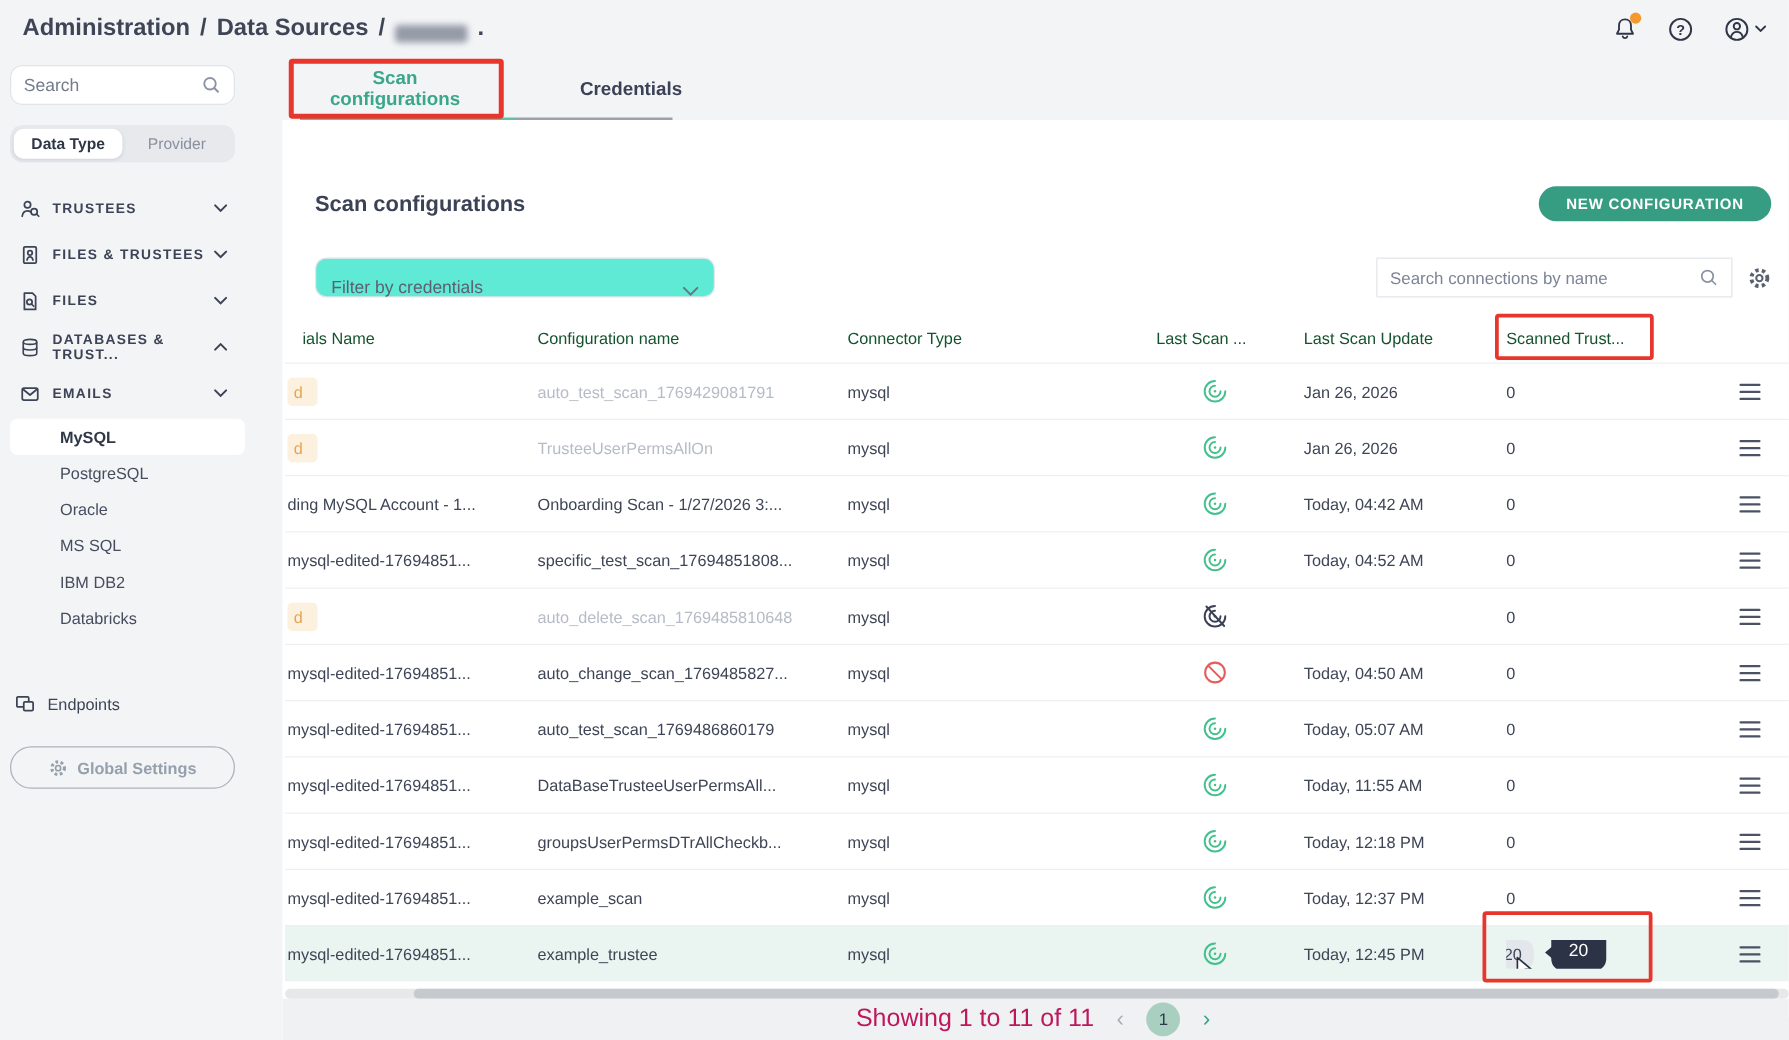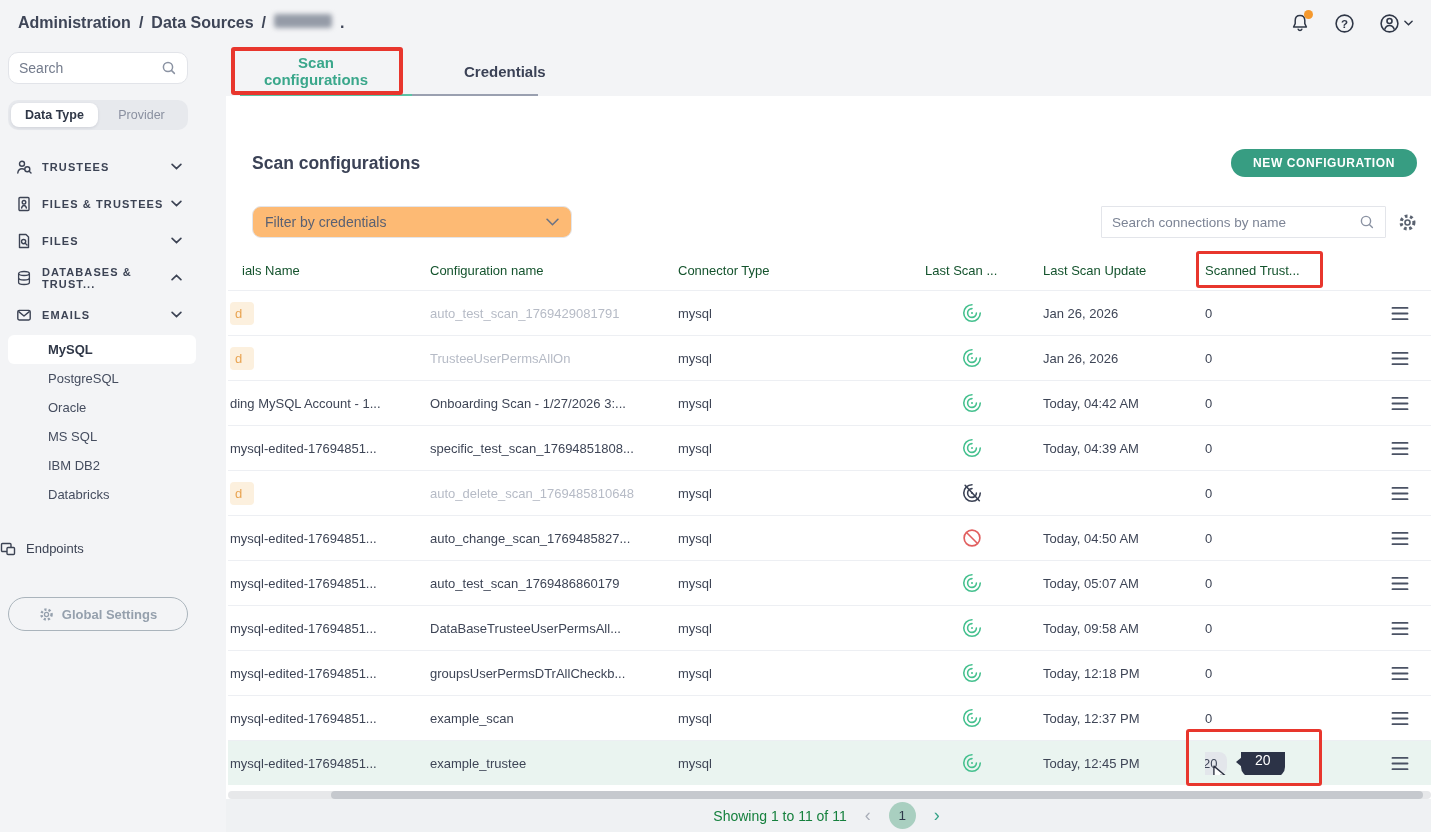--- a/index.html
+++ b/index.html
@@ -6,21 +6,21 @@
   html,body { width:1431px; height:832px; }
   body {
     font-family:"Liberation Sans", sans-serif;
     background:#f3f4f6; color:#3d4457; position:relative; overflow:hidden;
   }
   svg { display:block; }
 
   
   .topbar { position:absolute; top:0; left:0; width:100%; height:46px;
     display:flex; align-items:center; padding:0 18px; }
-  .breadcrumb { font-size:16px; font-weight:700; color:#3e4557; display:flex; align-items:flex-start; gap:8px; }
+  .breadcrumb { font-size:19px; font-weight:700; color:#3e4557; display:flex; align-items:flex-end; gap:8px; }
   .crumb-sep { color:#3e4557; }
   .redacted { display:inline-block; width:58px; height:14px; background:#959ba7; border-radius:3px; filter:blur(2.5px); }
   .topbar-actions { margin-left:auto; display:flex; align-items:center; gap:24px; }
   .icon-btn { position:relative; cursor:pointer; color:#2f3747; display:flex; align-items:center; }
   .bell-dot { position:absolute; top:-3px; right:-3px; width:9px; height:9px; border-radius:50%; background:#f5992e; }
   .caret { margin-left:4px; }
 
   
   .sidebar { position:absolute; top:46px; left:0; width:196px; bottom:0; }
   .search-box { margin:6px 8px 0 8px; height:32px; background:#fff; border:1px solid #e2e4e9;
@@ -32,21 +32,21 @@
   .toggle-opt { flex:1; display:flex; align-items:center; justify-content:center; font-size:12.5px;
     color:#8a90a0; border-radius:8px; cursor:pointer; }
   .toggle-opt.active { background:#fff; color:#2f3747; font-weight:700; box-shadow:0 1px 3px rgba(40,50,70,.12); }
   .nav { margin-top:18px; }
   .nav-item { height:37px; display:flex; align-items:center; padding:0 14px 0 16px; cursor:pointer; color:#3c4354; }
   .nav-item .nav-label { font-size:11px; font-weight:700; letter-spacing:1.1px; margin-left:10px; text-transform:uppercase; }
   .nav-item .chev { margin-left:auto; }
   .db-list { margin-top:2px; }
   .db-item { height:29px; display:flex; align-items:center; padding-left:48px; font-size:13px; color:#454d5f; cursor:pointer; }
   .db-item.selected { background:#fff; font-weight:700; color:#2f3747; margin-left:8px; padding-left:40px; border-radius:6px; }
-  .endpoints { margin-top:32px; display:flex; align-items:flex-start; gap:10px; padding-left:0;
+  .endpoints { margin-top:32px; display:flex; align-items:flex-end; gap:10px; padding-left:12px;
     font-size:13px; color:#3c4354; height:30px; cursor:pointer; }
   .settings-btn { margin:26px 8px 0 8px; height:34px; border:1.5px solid #aab4bc; border-radius:17px;
     background:transparent; display:flex; align-items:center; justify-content:center; gap:8px;
     color:#95a0ad; font-size:13px; font-weight:700; cursor:pointer; width:180px;
     font-family:"Liberation Sans", sans-serif; }
 
   
   .content { position:absolute; top:46px; left:226px; right:0; bottom:0; }
   .tabs { position:relative; height:50px; display:flex; align-items:center; padding-left:26px; }
   .tab { font-size:15px; font-weight:700; cursor:pointer; }
@@ -57,22 +57,22 @@
 
   .panel { position:absolute; top:50px; left:0; right:0; bottom:0; background:#fff; }
   .panel-head { position:absolute; top:52px; left:26px; right:14px; height:30px;
     display:flex; align-items:center; justify-content:space-between; }
   .panel-title { font-size:17.5px; font-weight:700; color:#3b4256; }
   .new-config-btn { background:#379d82; color:#fff; border:none; border-radius:14px; height:28px;
     padding:0 22px; font-size:12px; font-weight:700; letter-spacing:.6px; cursor:pointer;
     font-family:"Liberation Sans", sans-serif; }
 
   .filter-row { position:absolute; top:110px; left:26px; right:14px; height:32px; display:flex; align-items:center; }
-  .filter-select { width:320px; height:32px; background:#fdba74; border:1px solid #e3e5ea; border-radius:9px;
-    display:flex; align-items:center; padding:0 12px; font-size:14px; color:#5a6173; cursor:pointer; }
+  .filter-select { width:320px; height:32px; background:#5eead4; border:1px solid #e3e5ea; border-radius:9px;
+    display:flex; align-items:flex-end; padding:0 12px; font-size:14px; color:#5a6173; cursor:pointer; }
   .filter-select .chev { margin-left:auto; }
   .conn-search { margin-left:auto; width:285px; height:32px; background:#fff; border:1px solid #e3e5ea;
     border-radius:1px; display:flex; align-items:center; padding:0 10px; }
   .conn-search input { border:none; outline:none; flex:1; font-size:13.5px; color:#3d4457;
     font-family:"Liberation Sans", sans-serif; background:transparent; min-width:0; }
   .conn-search input::placeholder { color:#7c8495; }
   .gear-wrap { margin-left:12px; cursor:pointer; color:#5a6270; }
 
   
   .table { position:absolute; top:154px; left:2px; right:0; }
@@ -96,21 +96,21 @@
   .tooltip { position:absolute; left:48px; top:-9px; background:#2c3347; color:#fff; font-size:14px;
     padding:9px 14px; border-radius:10px; z-index:2; }
   .tooltip:before { content:""; position:absolute; left:-5px; top:14px; border-top:5px solid transparent;
     border-bottom:5px solid transparent; border-right:6px solid #2c3347; }
 
   
   .hscroll { position:absolute; top:695px; left:2px; right:0; height:8px; background:#e7e8ea; border-radius:4px; }
   .hscroll .thumb { position:absolute; left:103px; right:8px; top:0; height:8px; background:#c6c9ce; border-radius:4px; cursor:pointer; }
   .pagebar { position:absolute; top:703px; left:0; right:0; bottom:0; background:#eff1f3;
     display:flex; align-items:center; justify-content:center; gap:14px; }
-  .page-summary { font-size:14px; color:#15803d; }
+  .page-summary { font-size:20px; color:#be185d; }
   .page-prev { color:#a9aeb8; font-size:18px; cursor:pointer; padding:0 4px; }
   .page-next { color:#35a287; font-size:18px; cursor:pointer; padding:0 4px; }
   .page-num { width:27px; height:27px; border-radius:50%; background:#a9cfc0; color:#2e3a4a;
     display:flex; align-items:center; justify-content:center; font-size:13.5px; cursor:pointer; }
 
   
   .annotation { position:absolute; border:4px solid #e8362d; border-radius:3px; z-index:40; pointer-events:none; }
   .anno-tab { left:231px; top:47px; width:172px; height:48px; }
   .anno-col { left:1196px; top:251px; width:127px; height:37px; border-width:3px; }
   .anno-badge { left:1186px; top:729px; width:136px; height:57px; border-width:3px; }
@@ -373,21 +373,21 @@
           </div>
           <div class="trow">
             <div class="cell cred">mysql-edited-17694851...</div>
             <div class="cell">specific_test_scan_17694851808...</div>
             <div class="cell">mysql</div>
             <div class="cell status"><span><svg width="22" height="22" viewBox="0 0 24 24" fill="none" stroke="#44c08e" stroke-width="1.7" stroke-linecap="round">
    <path d="M21 12a9 9 0 1 1-9-9"></path>
                   <path d="M12 7.2a4.8 4.8 0 1 0 4.8 4.8"></path>
    <circle cx="12" cy="12" r="1.1" fill="#44c08e" stroke="none"></circle>
    </svg></span></div>
-            <div class="cell">Today, 04:39 AM</div>
+            <div class="cell">Today, 04:52 AM</div>
             <div class="cell">0</div>
             <div class="cell menu"><span><svg width="20" height="15" viewBox="0 0 20 16" stroke="#4a5264" stroke-width="2" stroke-linecap="round">
                   <path d="M2 2h16M2 8h16M2 14h16"></path>
                 </svg></span></div>
           </div>
           <div class="trow">
             <div class="cell cred"><span class="badge">d</span></div>
             <div class="cell muted">auto_delete_scan_1769485810648</div>
             <div class="cell">mysql</div>
             <div class="cell status"><span><svg width="22" height="22" viewBox="0 0 24 24" fill="none" stroke="#3a4154" stroke-width="1.7" stroke-linecap="round">
@@ -433,21 +433,21 @@
           </div>
           <div class="trow">
             <div class="cell cred">mysql-edited-17694851...</div>
             <div class="cell">DataBaseTrusteeUserPermsAll...</div>
             <div class="cell">mysql</div>
             <div class="cell status"><span><svg width="22" height="22" viewBox="0 0 24 24" fill="none" stroke="#44c08e" stroke-width="1.7" stroke-linecap="round">
    <path d="M21 12a9 9 0 1 1-9-9"></path>
                   <path d="M12 7.2a4.8 4.8 0 1 0 4.8 4.8"></path>
    <circle cx="12" cy="12" r="1.1" fill="#44c08e" stroke="none"></circle>
    </svg></span></div>
-            <div class="cell">Today, 09:58 AM</div>
+            <div class="cell">Today, 11:55 AM</div>
             <div class="cell">0</div>
             <div class="cell menu"><span><svg width="20" height="15" viewBox="0 0 20 16" stroke="#4a5264" stroke-width="2" stroke-linecap="round">
                   <path d="M2 2h16M2 8h16M2 14h16"></path>
                 </svg></span></div>
           </div>
           <div class="trow">
             <div class="cell cred">mysql-edited-17694851...</div>
             <div class="cell">groupsUserPermsDTrAllCheckb...</div>
             <div class="cell">mysql</div>
             <div class="cell status"><span><svg width="22" height="22" viewBox="0 0 24 24" fill="none" stroke="#44c08e" stroke-width="1.7" stroke-linecap="round">

